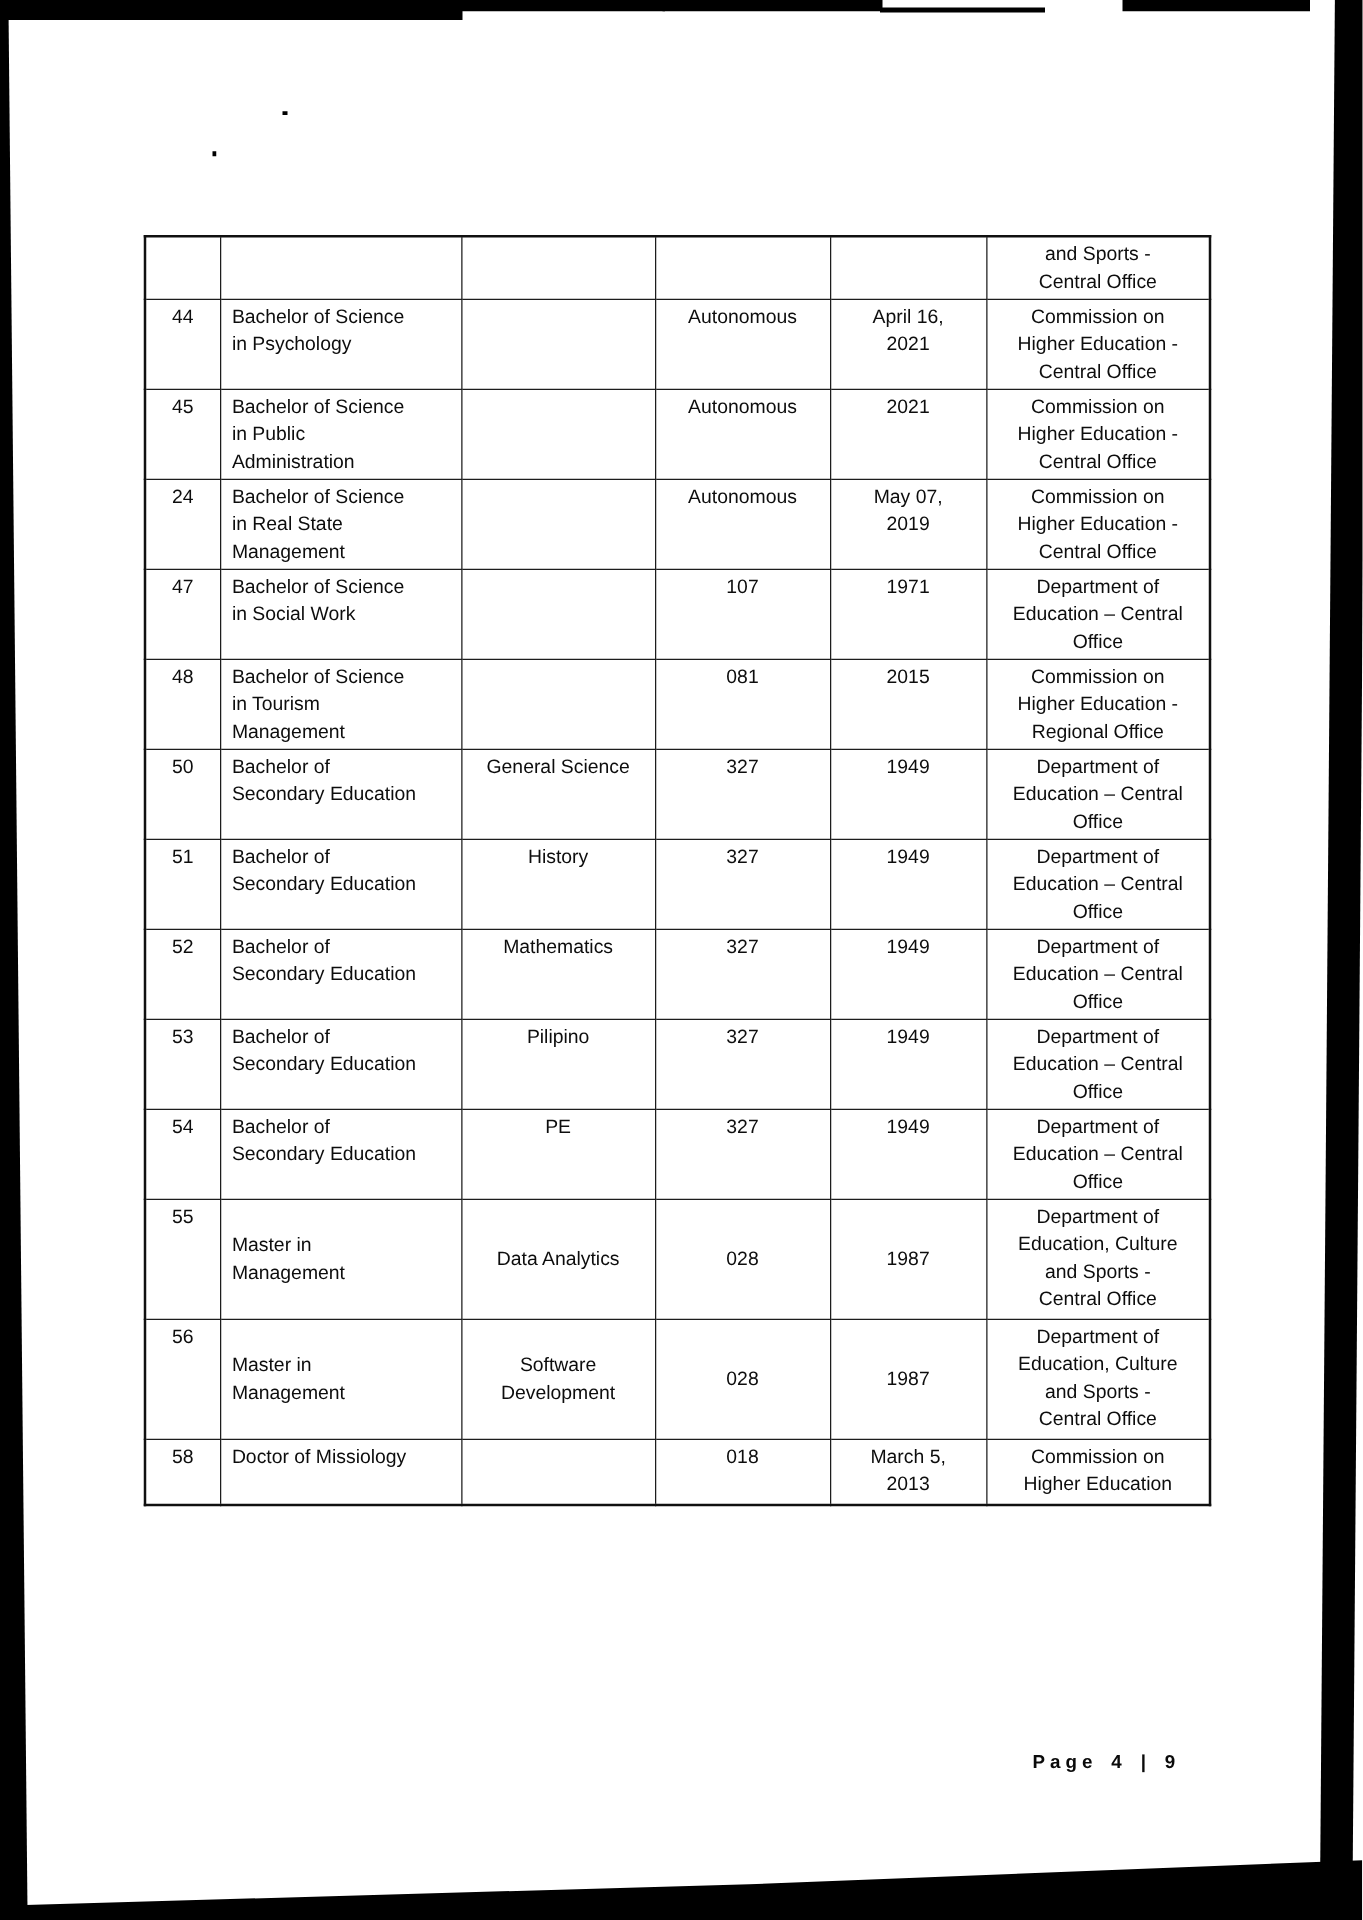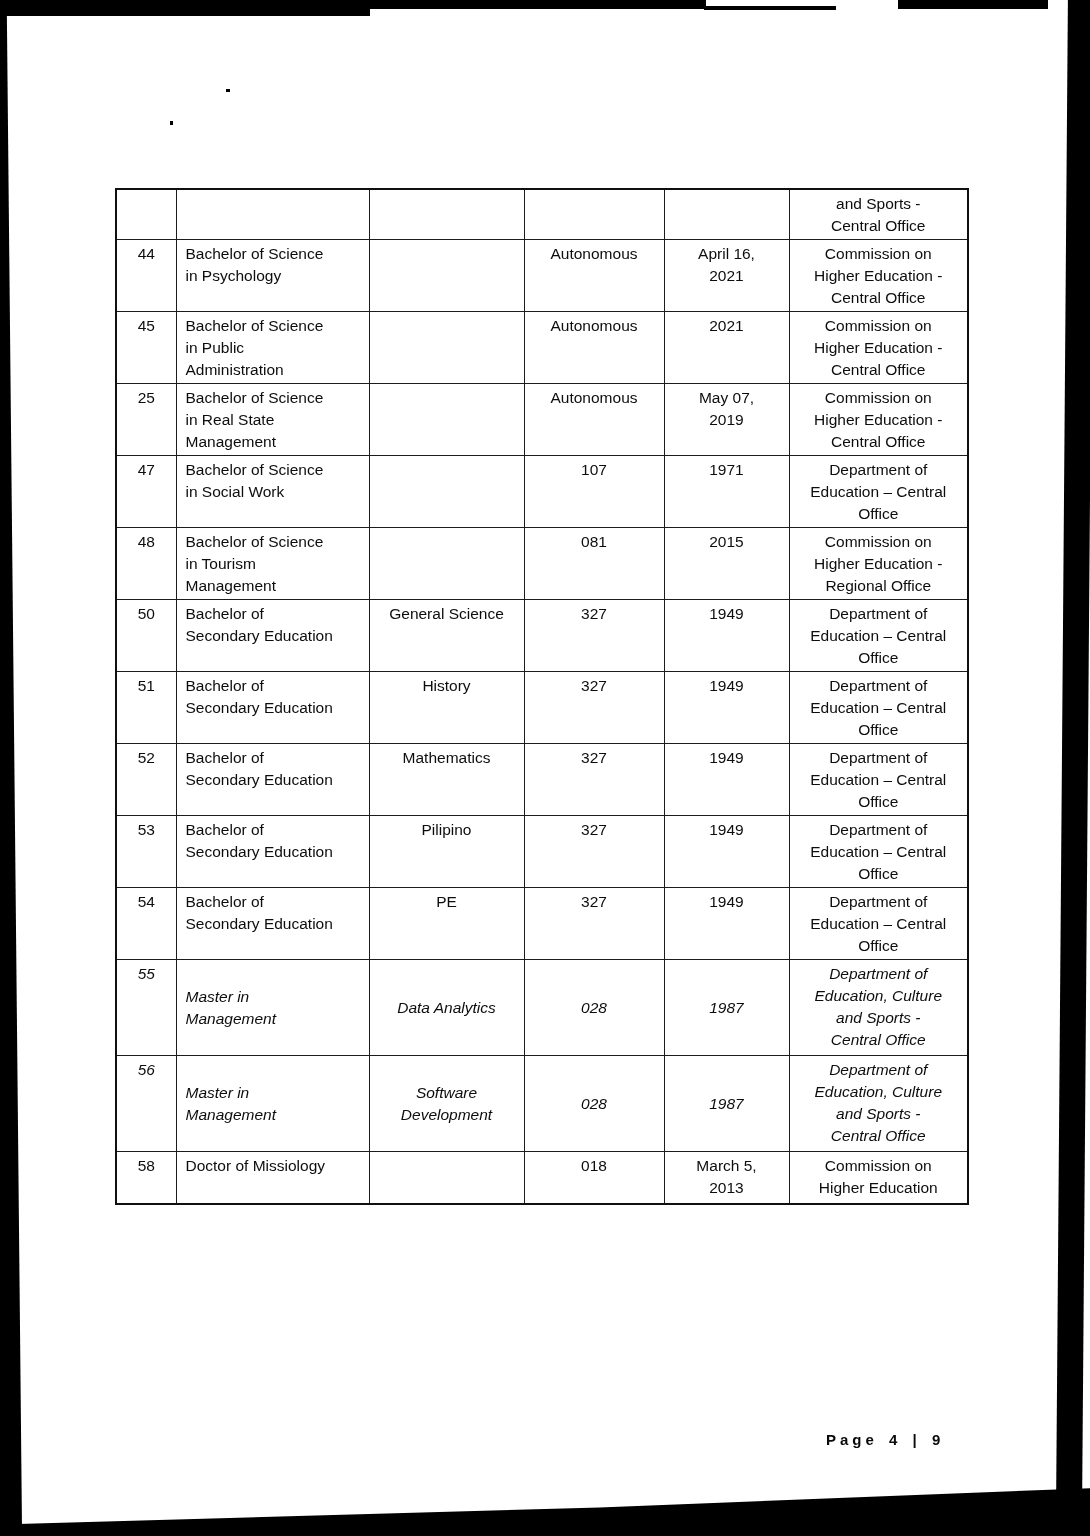--- a/index.html
+++ b/index.html
@@ -58,36 +58,35 @@
     font-size: 15.5px;
     line-height: 22px;
     white-space: pre-line;
     text-align: center;
     overflow: hidden;
   }
   table.programs td.col-program {
     text-align: left;
     padding-left: 9px;
   }
-  tr.tall { height: 96px; font-style: italic; }
+  tr.tall { height: 96px; }
   tr.tall td.v-mid { vertical-align: middle; }
   tr.carry { height: 49px; }
   tr.short { height: 52px; }
 
   
   .page-footer {
     position: absolute;
     left: 826px;
     top: 1401px;
     font-size: 15px;
     font-weight: 600;
     letter-spacing: 4px;
     word-spacing: 3px;
     color: #0a0a0a;
-    margin-top: 30px;
   }
 </style>
 </head>
 <body>
 
 <div class="sheet">
 
   <div class="artifact tbar1"></div>
   <div class="artifact tbar2"></div>
   <div class="artifact tbar3"></div>
@@ -136,21 +135,21 @@
 in Public
 Administration</td>
           <td class="col-major"></td>
           <td class="col-permit">Autonomous</td>
           <td class="col-date">2021</td>
           <td class="col-office">Commission on
 Higher Education -
 Central Office</td>
         </tr>
         <tr>
-          <td class="col-no">25</td>
+          <td class="col-no">24</td>
           <td class="col-program">Bachelor of Science
 in Real State
 Management</td>
           <td class="col-major"></td>
           <td class="col-permit">Autonomous</td>
           <td class="col-date">May 07,
 2019</td>
           <td class="col-office">Commission on
 Higher Education -
 Central Office</td>

